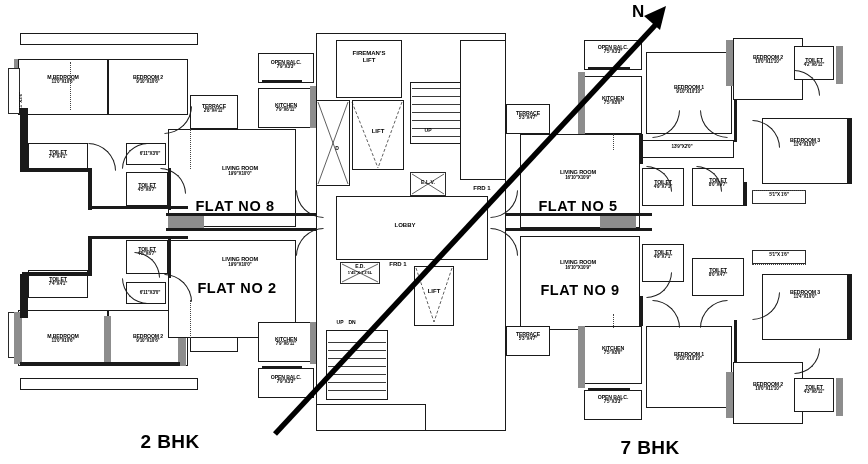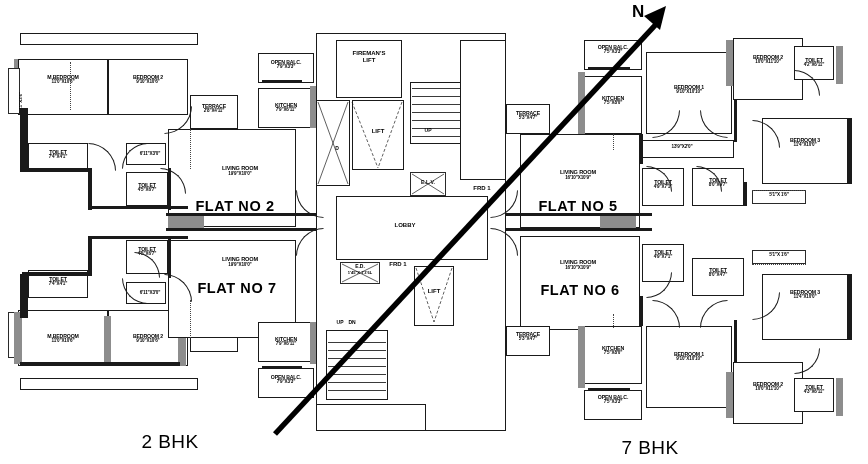--- a/index.html
+++ b/index.html
@@ -10,21 +10,21 @@
   .thin{position:absolute;background:#3a3a3a;}
   .hatch{position:absolute;background:#8d8d8d;}
   .room{position:absolute;box-sizing:border-box;border:1.5px solid #1a1a1a;background:#fff;}
   .roomthin{position:absolute;box-sizing:border-box;border:1px solid #2a2a2a;background:#fff;}
   .lbl{position:absolute;text-align:center;line-height:1.05;
        font-size:5.2px;font-weight:bold;letter-spacing:-0.15px;
        white-space:nowrap;transform:translateX(-50%);}
   .lbl .d{font-size:4.6px;font-weight:bold;display:block;}
   .flat{position:absolute;font-size:14.5px;font-weight:bold;letter-spacing:0.6px;
         white-space:nowrap;transform:translateX(-50%);}
-  .bhk{position:absolute;font-size:19px;font-weight:normal;letter-spacing:0.4px;
+  .bhk{position:absolute;font-size:19px;font-weight:bold;letter-spacing:0.4px;
        white-space:nowrap;transform:translateX(-50%);}
   .core{position:absolute;font-size:6px;font-weight:bold;text-align:center;
         line-height:1.15;white-space:nowrap;transform:translateX(-50%);}
   .tiny{position:absolute;font-size:4.4px;font-weight:bold;text-align:center;
         line-height:1.1;white-space:nowrap;transform:translateX(-50%);}
   .vlbl{position:absolute;font-size:4.4px;font-weight:bold;white-space:nowrap;
         transform-origin:0 0;transform:rotate(-90deg);}
   .door{position:absolute;border:1.2px solid #1a1a1a;border-radius:50%;
         background:transparent;}
   .dotted{position:absolute;border-top:1px dotted #444;}
@@ -80,21 +80,21 @@
   <div class="lbl" style="left:214px;top:104px;">
     <span>TERRACE</span>
     <span class="d">2'8"X4'11"</span>
   </div>
 
   <div class="room" style="left:168px;top:129px;width:128px;height:98px;"></div>
   <div class="lbl" style="left:240px;top:166px;font-size:5.6px;">
     <span>LIVING ROOM</span>
     <span class="d">19'9"X10'0"</span>
   </div>
-  <div class="flat" style="left:235px;top:198px;">FLAT NO 2</div>
+  <div class="flat" style="left:235px;top:198px;">FLAT NO 8</div>
 
   <div class="room" style="left:258px;top:88px;width:56px;height:40px;"></div>
   <div class="lbl" style="left:286px;top:103px;">
     <span>KITCHEN</span>
     <span class="d">7'9"X6'11"</span>
   </div>
 
   <div class="room" style="left:258px;top:53px;width:56px;height:30px;"></div>
   <div class="lbl" style="left:286px;top:60px;">
     <span>OPEN BALC.</span>
@@ -158,21 +158,21 @@
   <div class="lbl" style="left:214px;top:325px;">
     <span>TERRACE</span>
     <span class="d">2'8"X4'11"</span>
   </div>
 
   <div class="room" style="left:168px;top:240px;width:128px;height:98px;"></div>
   <div class="lbl" style="left:240px;top:257px;font-size:5.6px;">
     <span>LIVING ROOM</span>
     <span class="d">19'9"X10'0"</span>
   </div>
-  <div class="flat" style="left:237px;top:280px;">FLAT NO 7</div>
+  <div class="flat" style="left:237px;top:280px;">FLAT NO 2</div>
 
   <div class="room" style="left:258px;top:322px;width:56px;height:40px;"></div>
   <div class="lbl" style="left:286px;top:337px;">
     <span>KITCHEN</span>
     <span class="d">7'9"X6'11"</span>
   </div>
 
   <div class="room" style="left:258px;top:368px;width:56px;height:30px;"></div>
   <div class="lbl" style="left:286px;top:375px;">
     <span>OPEN BALC.</span>
@@ -349,21 +349,21 @@
   <div class="door" style="left:646px;top:166px;width:24px;height:24px;border-left-color:transparent;border-bottom-color:transparent;border-radius:0 100% 0 0;"></div>
   <div class="door" style="left:696px;top:166px;width:24px;height:24px;border-left-color:transparent;border-bottom-color:transparent;border-radius:0 100% 0 0;"></div>
   <div class="dottedv" style="left:613px;top:134px;height:16px;"></div>
   <div class="dotted" style="left:752px;top:190px;width:54px;"></div>
 
   <div class="room" style="left:520px;top:236px;width:120px;height:94px;"></div>
   <div class="lbl" style="left:578px;top:260px;font-size:5.6px;">
     <span>LIVING ROOM</span>
     <span class="d">16'10"X10'9"</span>
   </div>
-  <div class="flat" style="left:580px;top:282px;">FLAT NO 6</div>
+  <div class="flat" style="left:580px;top:282px;">FLAT NO 9</div>
 
   <div class="room" style="left:506px;top:326px;width:44px;height:30px;"></div>
   <div class="lbl" style="left:528px;top:332px;">
     <span>TERRACE</span>
     <span class="d">5'3"X4'7"</span>
   </div>
 
   <div class="room" style="left:584px;top:326px;width:58px;height:58px;"></div>
   <div class="lbl" style="left:613px;top:346px;">
     <span>KITCHEN</span>

